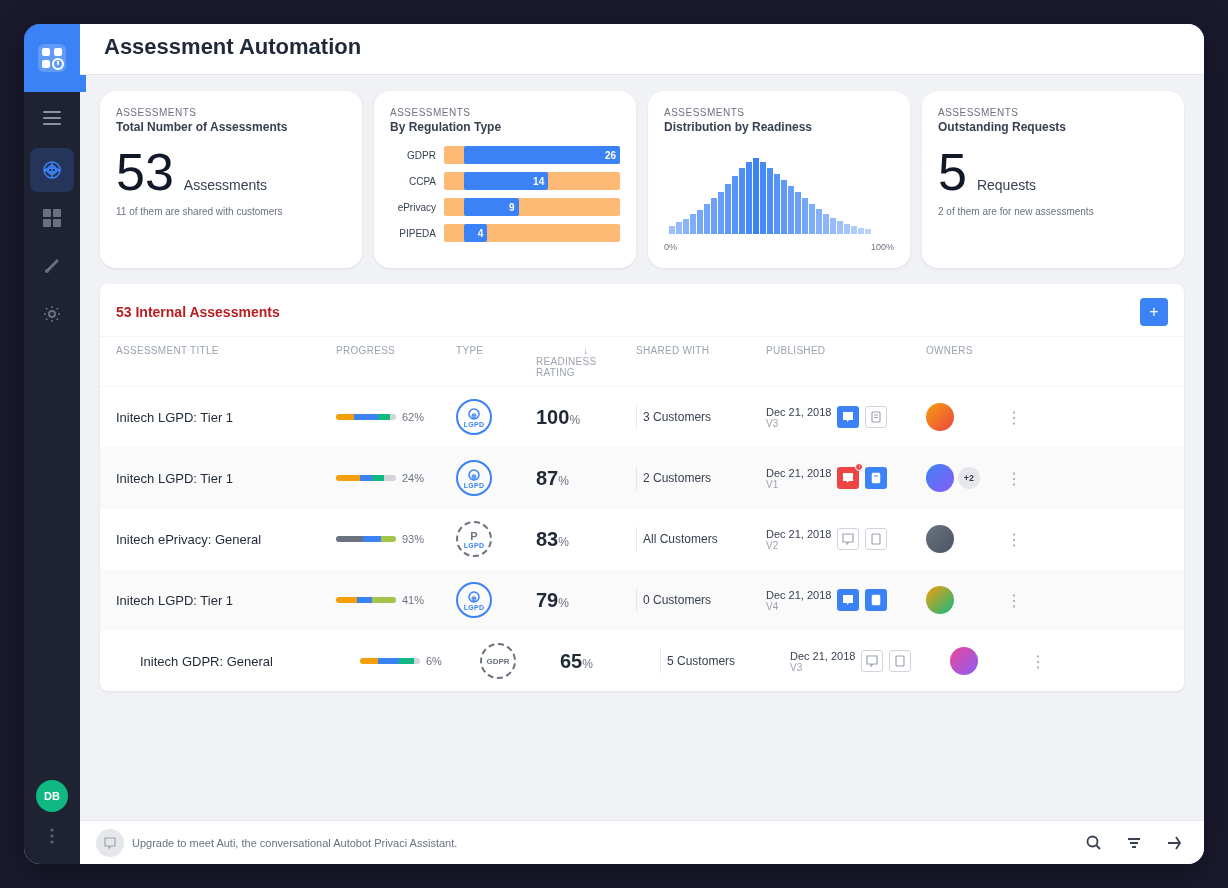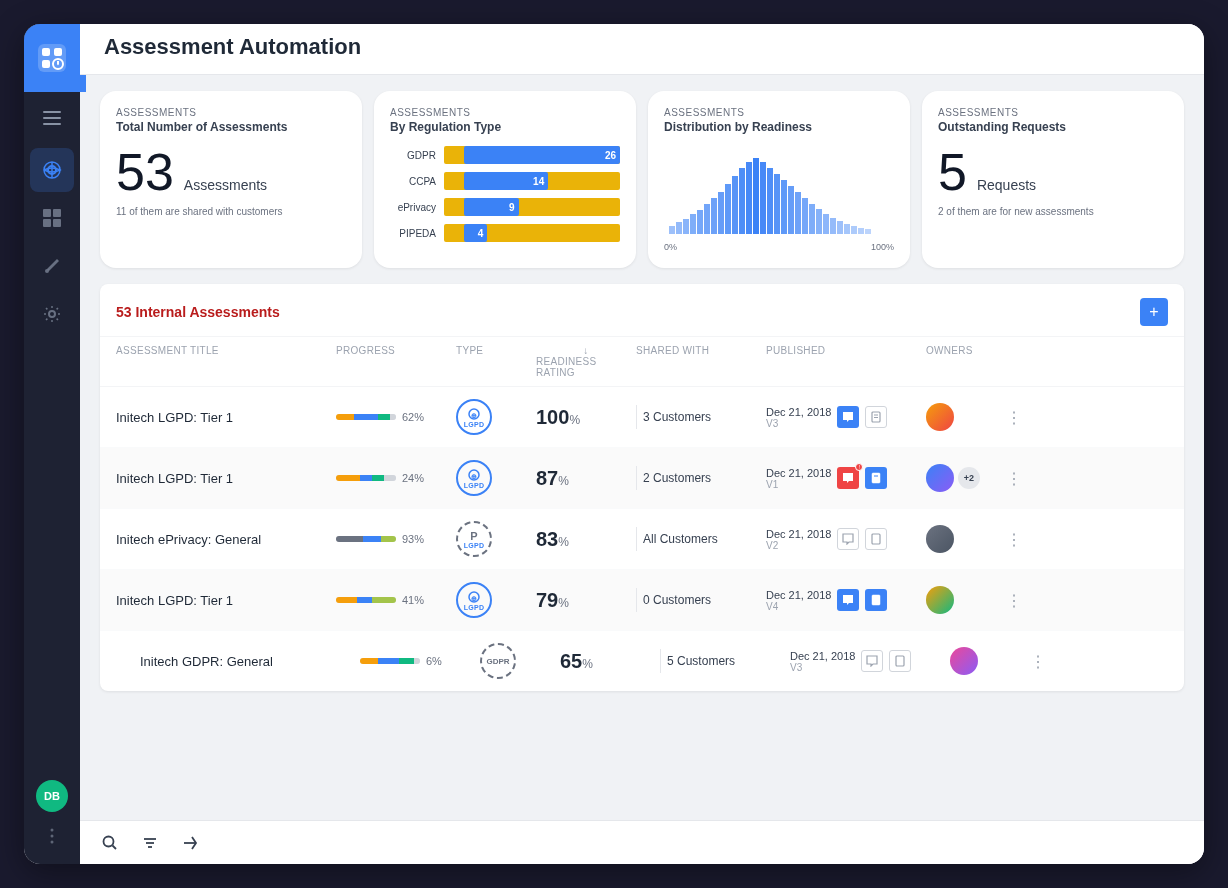--- a/index.html
+++ b/index.html
@@ -27,21 +27,21 @@
     .stat-card-label { font-size: 10px; color: #6b7280; text-transform: uppercase; letter-spacing: 0.5px; margin-bottom: 2px; }
     .stat-card-title { font-size: 12px; color: #374151; font-weight: 600; margin-bottom: 12px; }
     .stat-big-number { font-size: 52px; font-weight: 300; color: #111827; line-height: 1; }
     .stat-big-unit { font-size: 14px; color: #374151; font-weight: 500; margin-left: 6px; }
     .stat-sub { font-size: 10px; color: #6b7280; margin-top: 8px; }
     .stat-number-row { display: flex; align-items: baseline; gap: 4px; }
     
     .bar-chart-rows { display: flex; flex-direction: column; gap: 8px; }
     .bar-row { display: flex; align-items: center; gap: 8px; }
     .bar-label { font-size: 10px; color: #374151; width: 46px; text-align: right; flex-shrink: 0; }
-    .bar-track { flex: 1; height: 18px; background: #eab308; border-radius: 2px; position: relative; overflow: visible; padding-left: 20px; }
+    .bar-track { flex: 1; height: 18px; background: #fdba74; border-radius: 2px; position: relative; overflow: visible; padding-left: 20px; }
     .bar-fill { height: 100%; background: #3b82f6; border-radius: 2px; display: flex; align-items: center; justify-content: flex-end; padding-right: 4px; }
     .bar-value { font-size: 10px; color: white; font-weight: 600; }
     .dist-axis { display: flex; justify-content: space-between; font-size: 9px; color: #6b7280; margin-top: 4px; }
     
     .table-section { background: white; border-radius: 8px; box-shadow: 0 1px 3px rgba(0,0,0,0.08); overflow: hidden; }
     .table-header { display: flex; justify-content: space-between; align-items: center; padding: 14px 16px 10px; border-bottom: 1px solid #f3f4f6; }
     .table-title { font-size: 14px; font-weight: 600; color: #b91c1c; }
     .add-btn { width: 28px; height: 28px; background: #3b82f6; border-radius: 4px; display: flex; align-items: center; justify-content: center; color: white; cursor: pointer; font-size: 16px; }
     .table-cols { display: grid; grid-template-columns: 220px 120px 80px 100px 130px 160px 80px 100px; padding: 8px 16px; border-bottom: 1px solid #f3f4f6; }
     .col-header { font-size: 10px; color: #9ca3af; font-weight: 500; text-transform: uppercase; letter-spacing: 0.3px; }
@@ -525,20 +525,28 @@
           </div>
           <div class="owners-cell">
             <div class="owner-avatar" style="background:linear-gradient(135deg,#ec4899,#8b5cf6);"></div>
           </div>
           <div class="row-menu">⋮</div>
         </div>
       </div>
     </div>
 
     <div class="bottom-bar">
+      <div class="bottom-chat">
+        <div class="chat-bubble">
+          <svg width="14" height="14" viewBox="0 0 14 14" fill="none">
+              <path d="M2 2h10v8H8l-2 2V10H2V2z" stroke="#9ca3af" stroke-width="1.2"></path>
+            </svg>
+        </div>
+        <span>Upgrade to meet Auti, the conversational Autobot Privaci Assistant.</span>
+      </div>
       <div class="bottom-actions">
         <div class="bottom-action-btn">
           <svg width="16" height="16" viewBox="0 0 16 16" fill="none" stroke="#374151" stroke-width="1.8">
               <circle cx="6.5" cy="6.5" r="5"></circle>
               <line x1="10.5" y1="10.5" x2="14" y2="14"></line>
             </svg>
         </div>
         <div class="bottom-action-btn">
           <svg width="16" height="16" viewBox="0 0 16 16" fill="none" stroke="#374151" stroke-width="1.8">
               <line x1="2" y1="4" x2="14" y2="4"></line>

